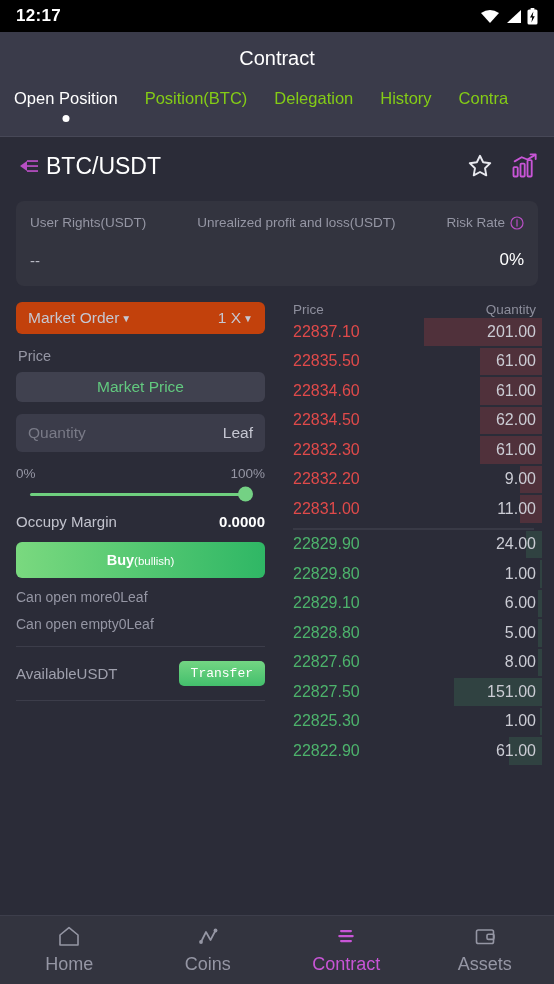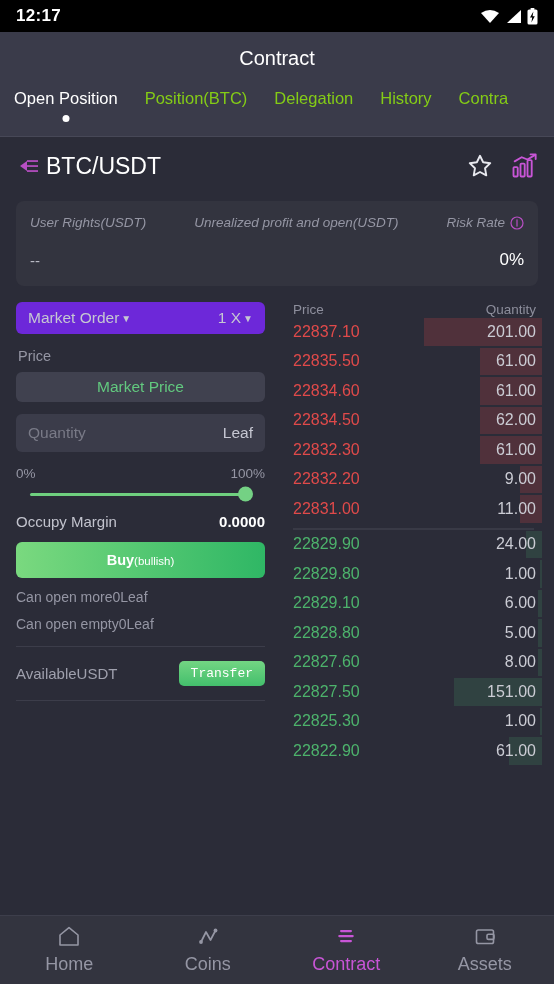--- a/index.html
+++ b/index.html
@@ -49,35 +49,35 @@
   .pairname { font-size:23px; color:#ffffff; margin-left:4px; }
   .pairhdr .spacer { flex:1; }
   .hdr-icon { margin-left:16px; display:flex; align-items:center; }
 
   
   .acct-card {
     margin:6px 16px 0 16px; background:#33343f; border-radius:8px;
     padding:14px 14px 16px 14px;
   }
   .acct-row { display:flex; align-items:center; }
-  .acct-row.labels { justify-content:space-between;font-style:italic; }
+  .acct-row.labels { justify-content:space-between; }
   .acct-lbl { font-size:13.5px; color:#9596a4; }
   .acct-lbl.risk { display:flex; align-items:center; gap:5px; }
   .acct-row.values { justify-content:space-between; margin-top:20px; }
   .acct-val { font-size:15px; color:#b9bac4; }
   .acct-val.risk { color:#ffffff; font-size:17px; }
 
   
   .body { display:flex; padding:16px 0 0 0; }
   .left { width:281px; padding:0 16px; }
   .right { flex:1; padding-right:12px; }
 
   
   .selrow {
-    height:22px; background:#6d28d9; border-radius:6px; display:flex;
+    height:22px; background:#c2410c; border-radius:6px; display:flex;
     align-items:center; justify-content:space-between; padding:16px 12px;
   }
   .selrow .sel { font-size:15.5px; color:#c6c7d2; display:flex; align-items:center; gap:2px; }
   .caret { font-size:10px; color:#c6c7d2; }
 
   .fieldlabel { font-size:14.5px; color:#9596a4; margin:14px 0 8px 2px; }
 
   .pricebox {
     height:30px; background:#40414f; border-radius:6px; display:flex;
     align-items:center; justify-content:center;
@@ -219,21 +219,21 @@
       <rect x="15" y="7" width="3.6" height="14" rx="0.8" fill="none" stroke="#c855d6" stroke-width="1.6"></rect>
       <path d="M4 8 L10 4.5 L15 6.5 L21.5 2.5" stroke="#c855d6" stroke-width="1.6" fill="none" stroke-linecap="round"></path>
       <path d="M17.6 2 L22 2 L22 6" stroke="#c855d6" stroke-width="1.6" fill="none" stroke-linecap="round" stroke-linejoin="round"></path>
     </svg>
   </span>
 </div>
 
 <div class="acct-card">
   <div class="acct-row labels">
     <span class="acct-lbl">User Rights(USDT)</span>
-    <span class="acct-lbl">Unrealized profit and open(USDT)</span>
+    <span class="acct-lbl">Unrealized profit and loss(USDT)</span>
     <span class="acct-lbl risk">
       <span>Risk Rate</span>
       <span>
         <svg width="14" height="14" viewBox="0 0 14 14">
           <circle cx="7" cy="7" r="6" fill="none" stroke="#b84fc4" stroke-width="1.2"></circle>
           <rect x="6.4" y="3.4" width="1.2" height="7.2" fill="#b84fc4"></rect>
         </svg>
       </span>
     </span>
   </div>

